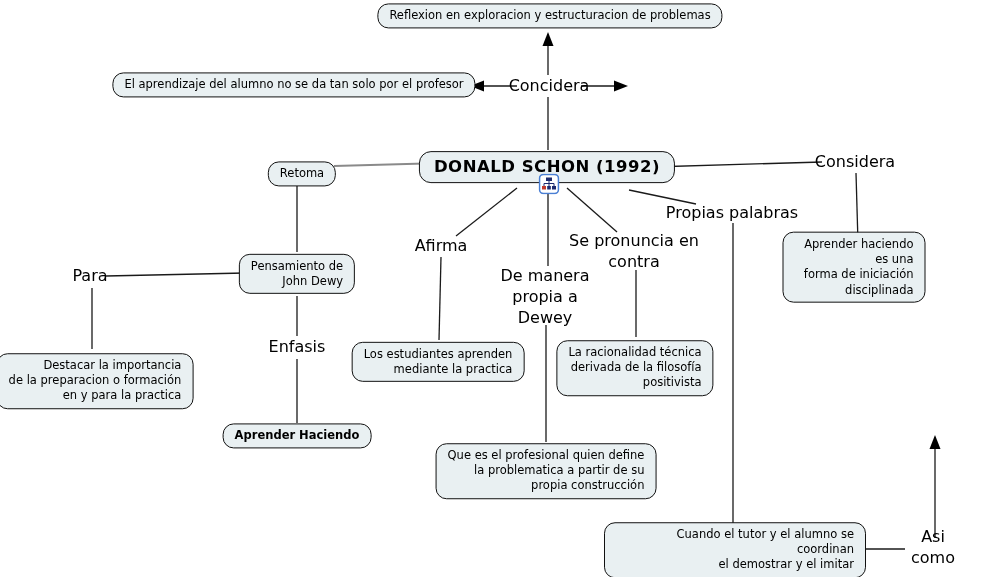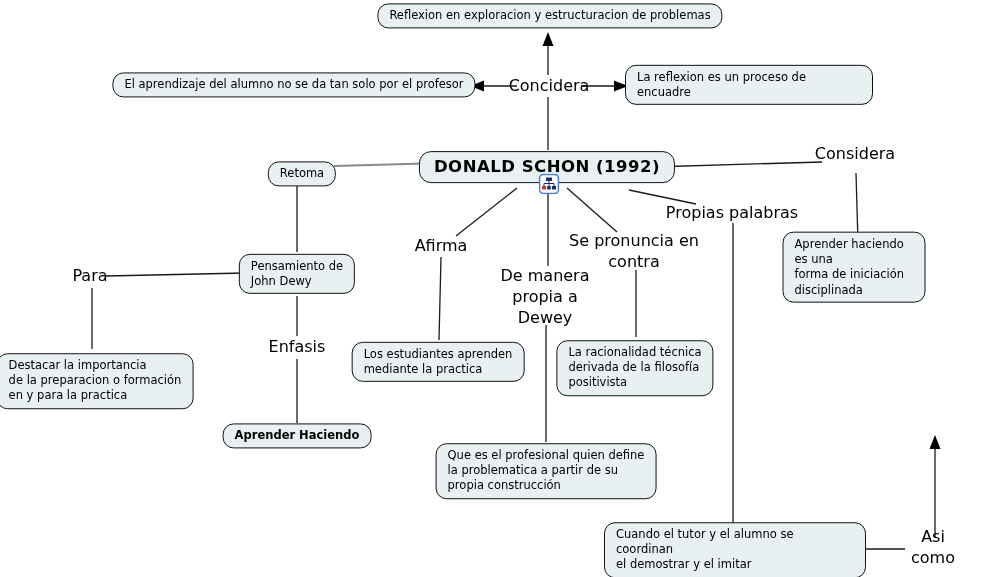--- a/index.html
+++ b/index.html
@@ -4,21 +4,21 @@
 <style>
   html,body{margin:0;padding:0;background:#fff;}
   #canvas{
     position:relative;width:997px;height:577px;background:#fff;overflow:hidden;
     font-family:"DejaVu Sans","Liberation Sans",sans-serif;color:#000;
   }
   #wires{position:absolute;left:0;top:0;width:997px;height:577px;}
   .node{
     position:absolute;transform:translate(-50%,-50%);
     background:#e9f0f2;border:1.5px solid #111;border-radius:11px;
-    padding:4px 11px;font-size:11.5px;line-height:1.32;text-align:left;
+    padding:4px 11px;font-size:11.5px;line-height:1.32;text-align:right;
     white-space:pre-line;box-sizing:border-box;
   }
   .node.title{font-size:16.5px;font-weight:bold;letter-spacing:.5px;padding:4px 14px;border-radius:12px;}
   .lbl{
     position:absolute;transform:translate(-50%,-50%);
     font-size:16px;line-height:1.3;text-align:center;white-space:pre-line;
   }
   .resicon{position:absolute;transform:translate(-50%,-50%);width:21px;height:21px;}
 </style>
 </head>
@@ -76,21 +76,20 @@
     <g fill="#000" stroke="none">
       <polygon points="548,32 542.5,46 553.5,46"></polygon>
       <polygon points="470,86 484,80.5 484,91.5"></polygon>
       <polygon points="628,86 614,80.5 614,91.5"></polygon>
       <polygon points="935,435 929.5,449 940.5,449"></polygon>
     </g>
   </svg>
 
   <div class="node" style="left:550px;top:16px;">Reflexion en exploracion y estructuracion de problemas</div>
   <div class="node" style="left:294px;top:85px;">El aprendizaje del alumno no se da tan solo por el profesor</div>
-  <div class="node" style="left:749px;top:85px;">La reflexion es un proceso de encuadre</div>
   <div class="node title" style="left:547px;top:167px;">DONALD SCHON (1992)</div>
   <div class="node" style="left:302px;top:174px;">Retoma</div>
   <div class="node" style="left:297px;top:274px;">Pensamiento de
 John Dewy</div>
   <div class="node" style="left:854px;top:267px;">Aprender haciendo es una
 forma de iniciación disciplinada</div>
   <div class="node" style="left:95px;top:381px;">Destacar la importancia
 de la preparacion o formación
 en y para la practica</div>
   <div class="node" style="left:635px;top:368px;">La racionalidad técnica
@@ -99,21 +98,21 @@
   <div class="node" style="left:438px;top:362px;">Los estudiantes aprenden
 mediante la practica</div>
   <div class="node" style="left:297px;top:436px;font-weight:bold;">Aprender Haciendo</div>
   <div class="node" style="left:546px;top:471px;">Que es el profesional quien define
 la problematica a partir de su
 propia construcción</div>
   <div class="node" style="left:735px;top:550px;">Cuando el tutor y el alumno se coordinan
 el demostrar y el imitar</div>
 
   <div class="lbl" style="left:549px;top:86px;">Concidera</div>
-  <div class="lbl" style="left:855px;top:154px;">Considera</div>
+  <div class="lbl" style="left:855px;top:162px;">Considera</div>
   <div class="lbl" style="left:441px;top:246px;">Afirma</div>
   <div class="lbl" style="left:634px;top:252px;">Se pronuncia en
 contra</div>
   <div class="lbl" style="left:545px;top:297px;">De manera
 propia a
 Dewey</div>
   <div class="lbl" style="left:732px;top:213px;">Propias palabras</div>
   <div class="lbl" style="left:90px;top:276px;">Para</div>
   <div class="lbl" style="left:297px;top:347px;">Enfasis</div>
   <div class="lbl" style="left:933px;top:548px;">Asi como</div>

